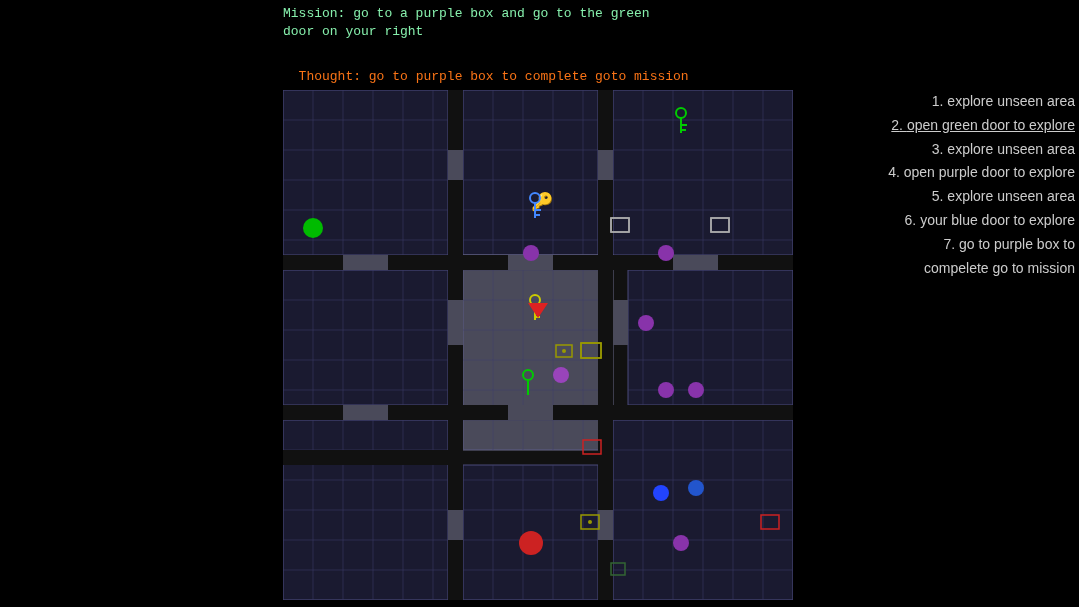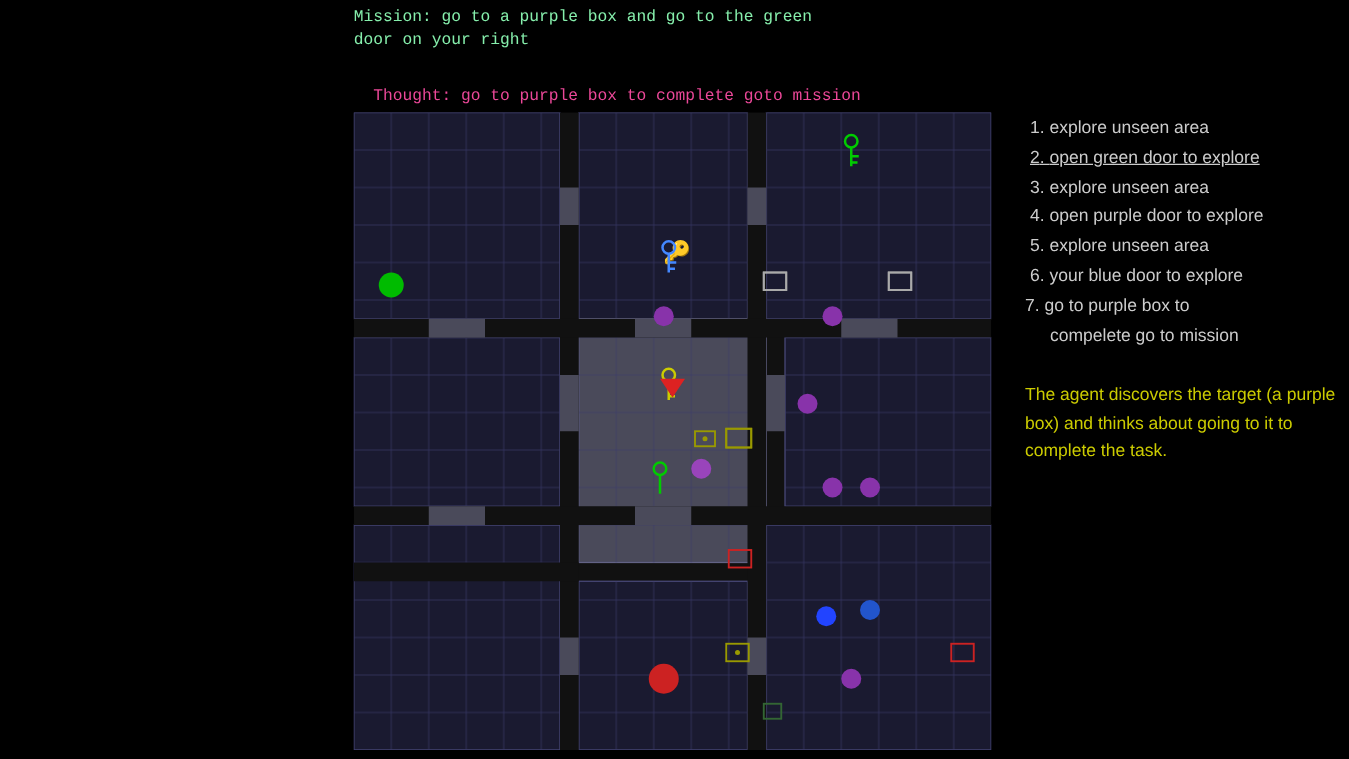--- a/index.html
+++ b/index.html
@@ -21,21 +21,21 @@
       font-size: 13px;
       line-height: 1.4;
       white-space: pre-wrap;
       width: 480px;
     }
 
     #thought-action-text {
       position: absolute;
       top: 50px;
       left: 283px;
-      color: #ec4899;
+      color: #f97316;
       font-size: 13px;
       line-height: 1.4;
       white-space: pre-wrap;
     }
 
     #game-canvas {
       position: absolute;
       top: 90px;
       left: 283px;
       width: 510px;
@@ -62,20 +62,21 @@
       counter-reset: step;
       font-size: 14px;
       color: #ccc;
       line-height: 1.7;
       font-family: Arial, sans-serif;
     }
 
     #thought-history-list li {
       counter-increment: step;
       padding-left: 4px;
+      text-align: right;
     }
 
     #thought-history-list li::before {
       content: counter(step) ". ";
     }
 
     #discovery-text {
       margin-top: 24px;
       color: #cccc00;
       font-size: 14px;
@@ -233,16 +234,13 @@
   <ol id="thought-history-list">
   <li style="white-space: pre-wrap;">explore unseen area</li>
       <li style="white-space: pre-wrap; text-decoration: underline;">open green door to explore</li>
       <li style="white-space: pre-wrap;">explore unseen area</li>
       <li style="white-space: pre-wrap;">open purple door to explore</li>
       <li style="white-space: pre-wrap;">explore unseen area</li>
       <li style="white-space: pre-wrap;">your blue door to explore</li>
       <li style="white-space: pre-wrap; padding-left: 20px; text-indent: -20px;">go to purple box to
 compelete go to mission</li>
     </ol>
-  <div id="discovery-text">The agent discovers the target
-(a purple box) and thinks about
-going to it to complete the task.</div>
 </div>
 
 </body></html>

